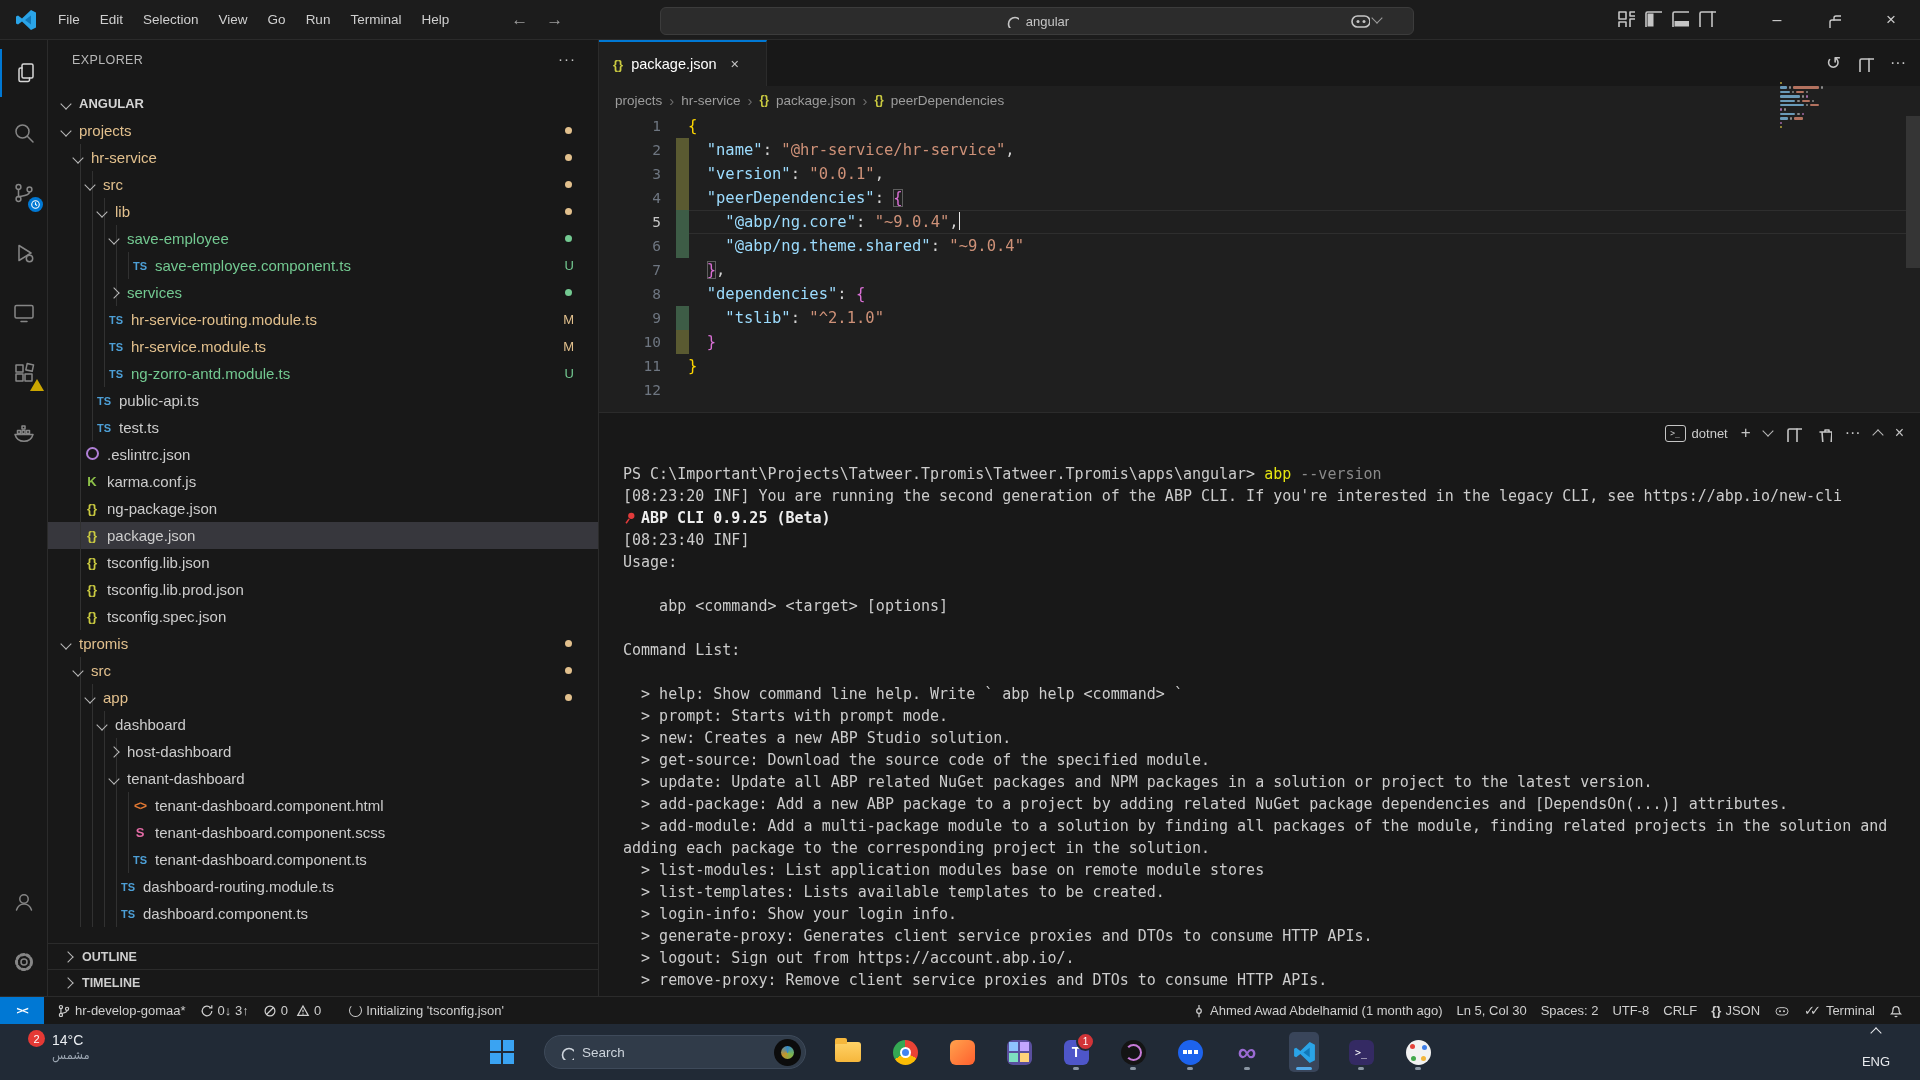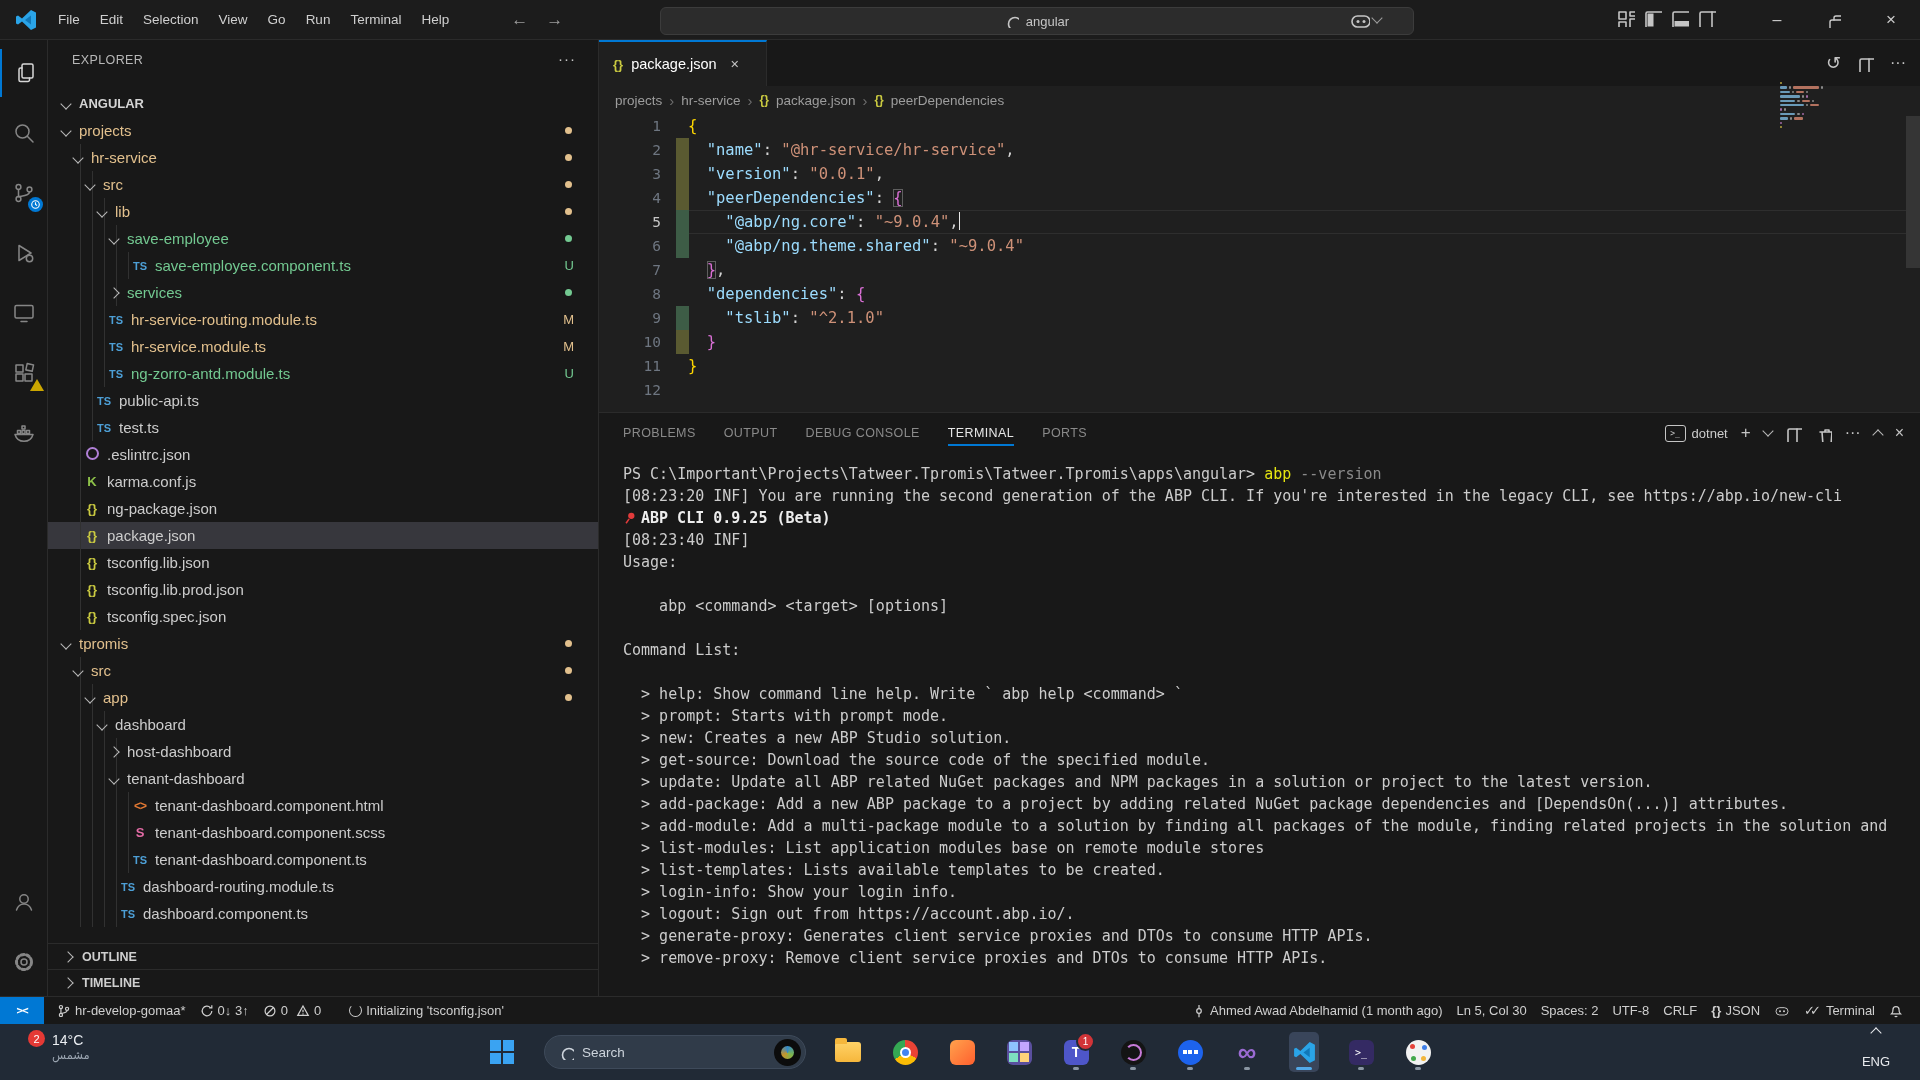--- a/index.html
+++ b/index.html
@@ -605,27 +605,20 @@
         </div>
         <div class="mm-row">
           <span class="mm-seg" style="width: 2px; background: rgb(184, 167, 66);"></span>
         </div>
         <div class="mm-row"></div>
       </div>
     <div id="ed-scroll" style="top:76px;"></div>
   </div>
 
   <div id="panel" class="abs">
-    <div id="panel-tabs">
-        <div class="ptab">PROBLEMS</div>
-        <div class="ptab">OUTPUT</div>
-        <div class="ptab">DEBUG CONSOLE</div>
-        <div class="ptab active">TERMINAL</div>
-        <div class="ptab">PORTS</div>
-      </div>
     <div id="panel-actions">
       <span class="term-chip">
         <span class="box">&gt;_</span>
         <span>dotnet</span>
       </span>
       <span style="font-size:17px;">+</span>
       <span class="chev down"></span>
       <svg class="ic">
           <rect x="3" y="4" width="18" height="16" rx="1.5"></rect>
           <line x1="12" y1="4" x2="12" y2="20"></line>
@@ -651,25 +644,26 @@
         <div class="t-line">&nbsp;</div>
         <div class="t-line"><span>Command List:</span></div>
         <div class="t-line">&nbsp;</div>
         <div class="t-line"><span>  &gt; help: Show command line help. Write ` abp help &lt;command&gt; `</span></div>
         <div class="t-line"><span>  &gt; prompt: Starts with prompt mode.</span></div>
         <div class="t-line"><span>  &gt; new: Creates a new ABP Studio solution.</span></div>
         <div class="t-line"><span>  &gt; get-source: Download the source code of the specified module.</span></div>
         <div class="t-line"><span>  &gt; update: Update all ABP related NuGet packages and NPM packages in a solution or project to the latest version.</span></div>
         <div class="t-line"><span>  &gt; add-package: Add a new ABP package to a project by adding related NuGet package dependencies and [DependsOn(...)] attributes.</span></div>
         <div class="t-line"><span>  &gt; add-module: Add a multi-package module to a solution by finding all packages of the module, finding related projects in the solution and</span></div>
+        <div class="t-line"><span>adding each package to the corresponding project in the solution.</span></div>
         <div class="t-line"><span>  &gt; list-modules: List application modules base on remote module stores</span></div>
         <div class="t-line"><span>  &gt; list-templates: Lists available templates to be created.</span></div>
         <div class="t-line"><span>  &gt; login-info: Show your login info.</span></div>
+        <div class="t-line"><span>  &gt; generate-proxy: Generates client service proxies and DTOs to consume HTTP APIs.</span></div>
         <div class="t-line"><span>  &gt; logout: Sign out from https://account.abp.io/.</span></div>
-        <div class="t-line"><span>  &gt; generate-proxy: Generates client service proxies and DTOs to consume HTTP APIs.</span></div>
         <div class="t-line"><span>  &gt; remove-proxy: Remove client service proxies and DTOs to consume HTTP APIs.</span></div>
       </div>
   </div>
 
   <div id="statusbar" class="abs">
     <div id="remote-ind">
         <span>&gt;&lt;</span>
       </div>
     <div class="sb-item" style="margin-left:6px;">
       <svg viewBox="0 0 16 16">

